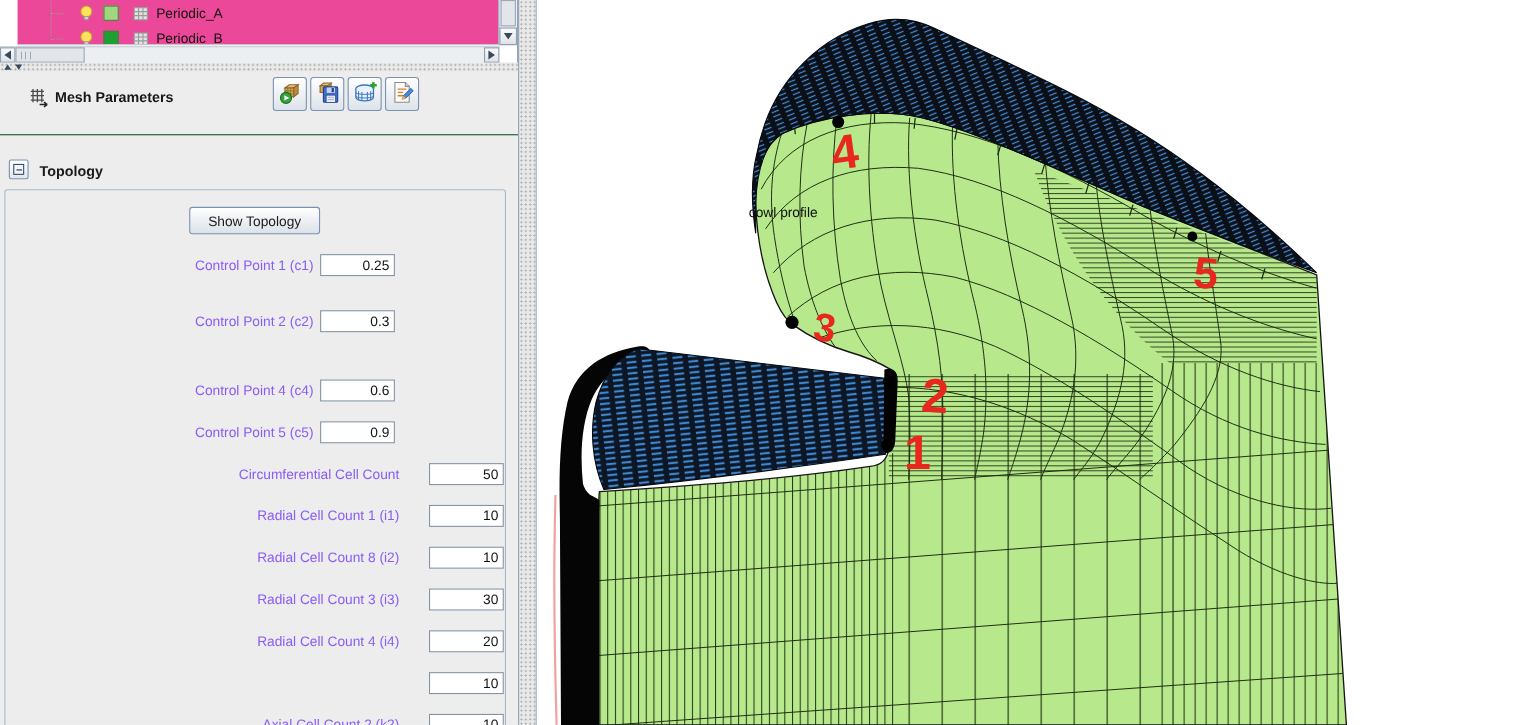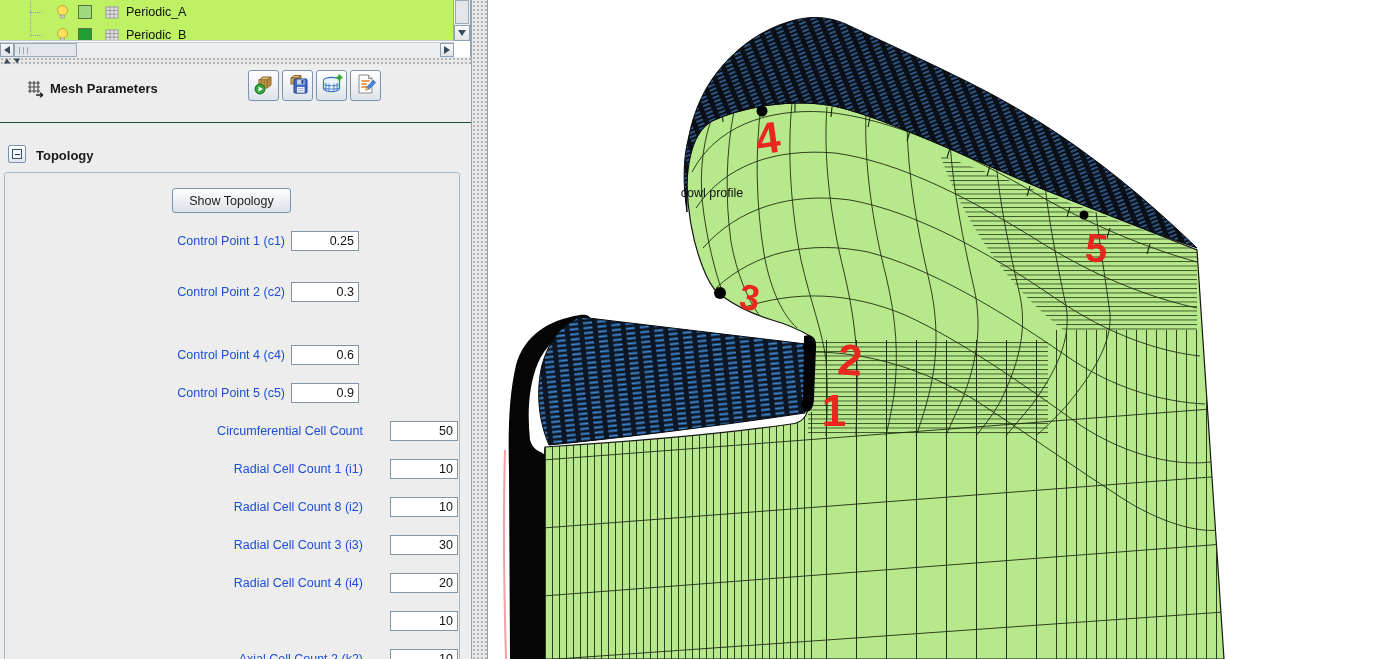--- a/index.html
+++ b/index.html
@@ -2,21 +2,21 @@
 <html><head>
 <meta charset="utf-8">
 <style>
   * { margin:0; padding:0; box-sizing:border-box; }
   body { font-family:"Liberation Sans", sans-serif; }
   .app { position:relative; width:1389px; height:659px; background:#ededed; overflow:hidden; font-size:12.5px; color:#1a1a1a; }
   .abs { position:absolute; }
 
   
   .tree-panel { left:0; top:0; width:471px; height:57px; background:#fff; border-right:1px solid #94a2b2; }
-  .tree-view  { left:0; top:0; width:453px; height:41px; background:#bef264; border-bottom:1px solid #c0c8d0; overflow:hidden; }
+  .tree-view  { left:16px; top:0; width:453px; height:41px; background:#ec4899; border-bottom:1px solid #c0c8d0; overflow:hidden; }
   .tree-vline { left:30px; top:-6px; width:0; height:40px; border-left:1px dotted #9a9a9a; }
   .tree-row   { left:0; width:453px; height:22px; display:flex; align-items:center; }
   .tree-dash  { width:12px; height:0; border-top:1px dotted #9a9a9a; margin-left:30px; }
   .swatch     { width:14px; height:14px; border:1px solid #57753f; margin-left:8px; }
   .tree-icon  { margin-left:13px; display:inline-flex; }
   .tree-label { margin-left:7px; font-size:12.5px; color:#111; }
 
   .vscroll { left:453px; top:0; width:17px; height:41px; background:#eceff2; border-left:1px solid #9aa8b8; }
   .vthumb  { left:1px; top:0; width:14px; height:24px; background:#e2e6ea; border:1px solid #9aa8b8; }
   .sbtn    { background:linear-gradient(#fbfbfb,#dfe3e8); border:1px solid #8fa0b2; display:flex; align-items:center; justify-content:center; }
@@ -56,21 +56,21 @@
   .combo-text { flex:1; padding-left:6px; font-size:12.5px; color:#111; }
   .combo-btn  { width:21px; height:100%; border-left:1px solid #7f9db9; background:linear-gradient(#f8fafc,#d8dee6);
                 display:flex; align-items:center; justify-content:center; }
   .combo-btn .tri-down { border-left-width:6px; border-right-width:6px; border-top-width:8px; border-top-color:#232e3a; }
 
   .inner-panel { left:4px; top:49px; width:456px; height:500px; border:1px solid #a8b8c8; border-radius:3px; }
   .show-btn { left:167px; top:15px; width:119px; height:25px; border:1px solid #7a93b2; border-radius:3px;
               background:linear-gradient(#feffff,#dce2e9); font-size:12.5px; color:#1c1c1c;
               display:flex; align-items:center; justify-content:center; }
   .frow   { left:0; width:454px; height:20px; }
-  .flabel { position:absolute; top:3px; text-align:right; font-size:12.5px; color:#1d4ed8; white-space:nowrap; }
+  .flabel { position:absolute; top:3px; text-align:right; font-size:12.5px; color:#8b5cf6; white-space:nowrap; }
   .w1 { left:10px; width:270px; }
   .w2 { left:10px; width:348px; }
   .fval { position:absolute; top:0; width:68px; height:20px; border:1px solid #8593a5; background:#fff;
           text-align:right; padding-right:4px; font-size:12.5px; font-family:"Liberation Sans",sans-serif; color:#111; }
   .s1 { left:286px; } .s2 { left:364px;margin-left:21px; }
 
   
   .viewport { left:488px; top:0; width:901px; height:659px; background:#ffffff; }
   .viewport svg { display:block; }
   .red-label { font-weight:bold; fill:#e8281e; font-family:"Liberation Sans",sans-serif; }

